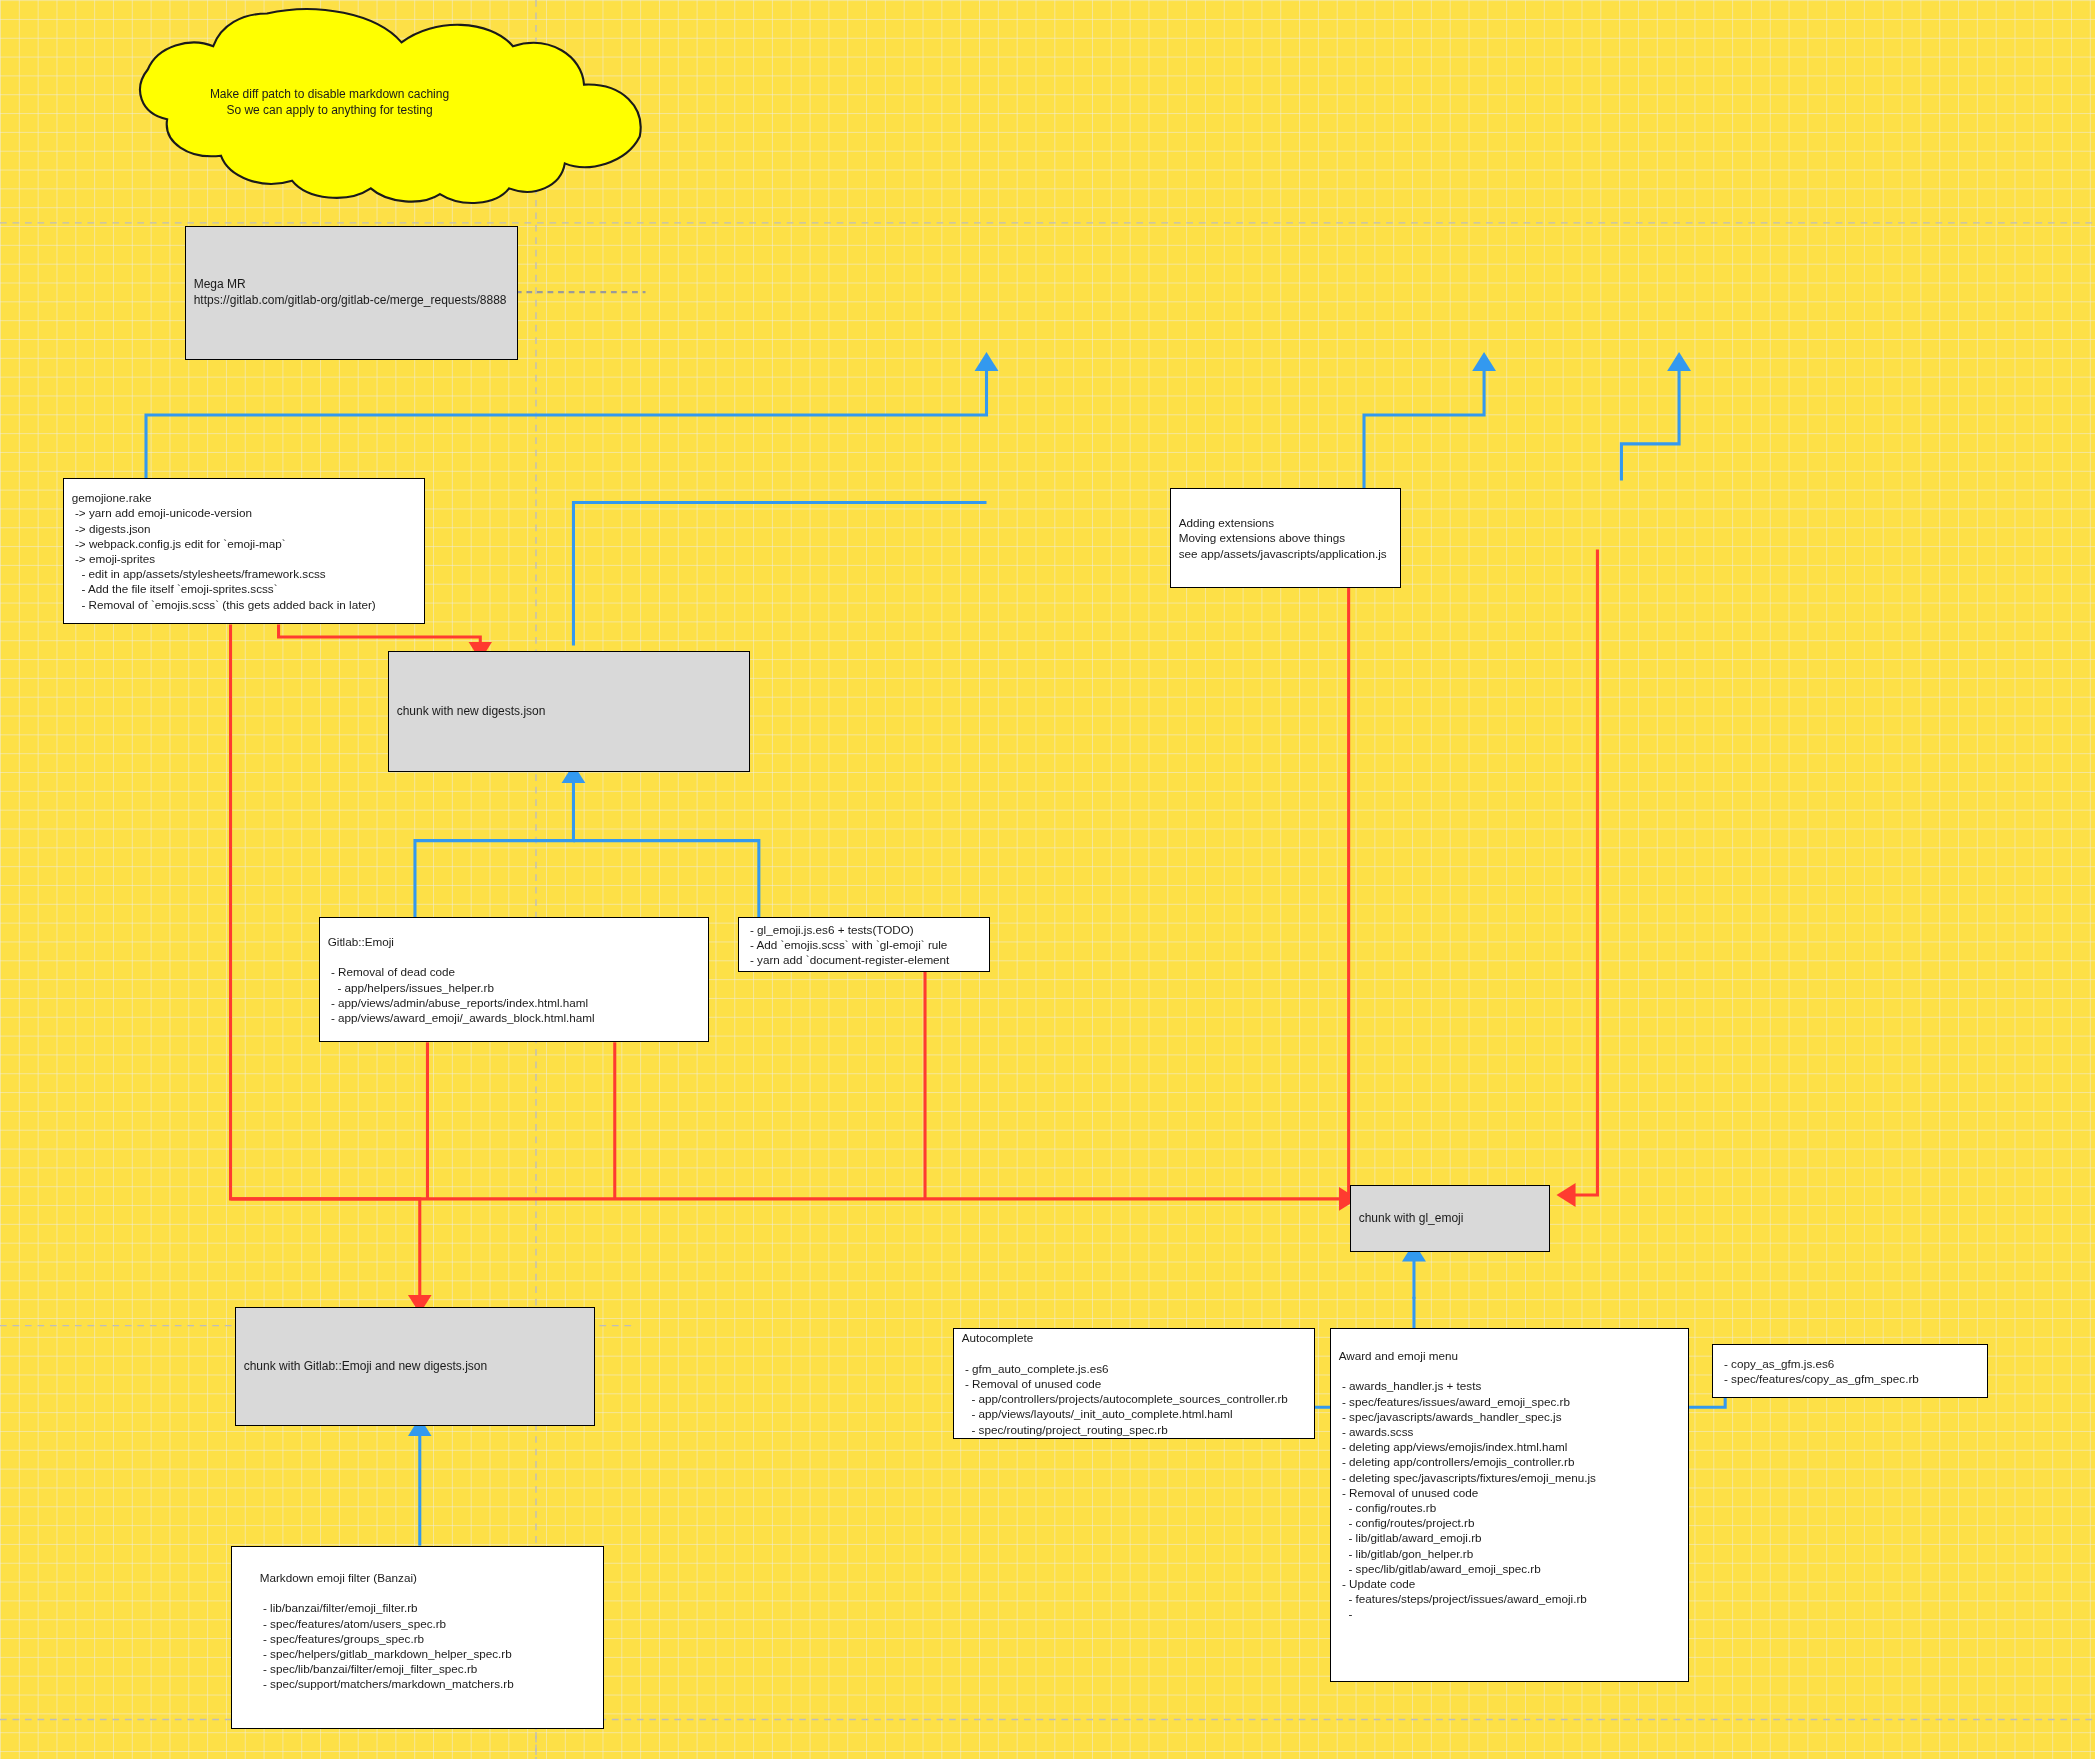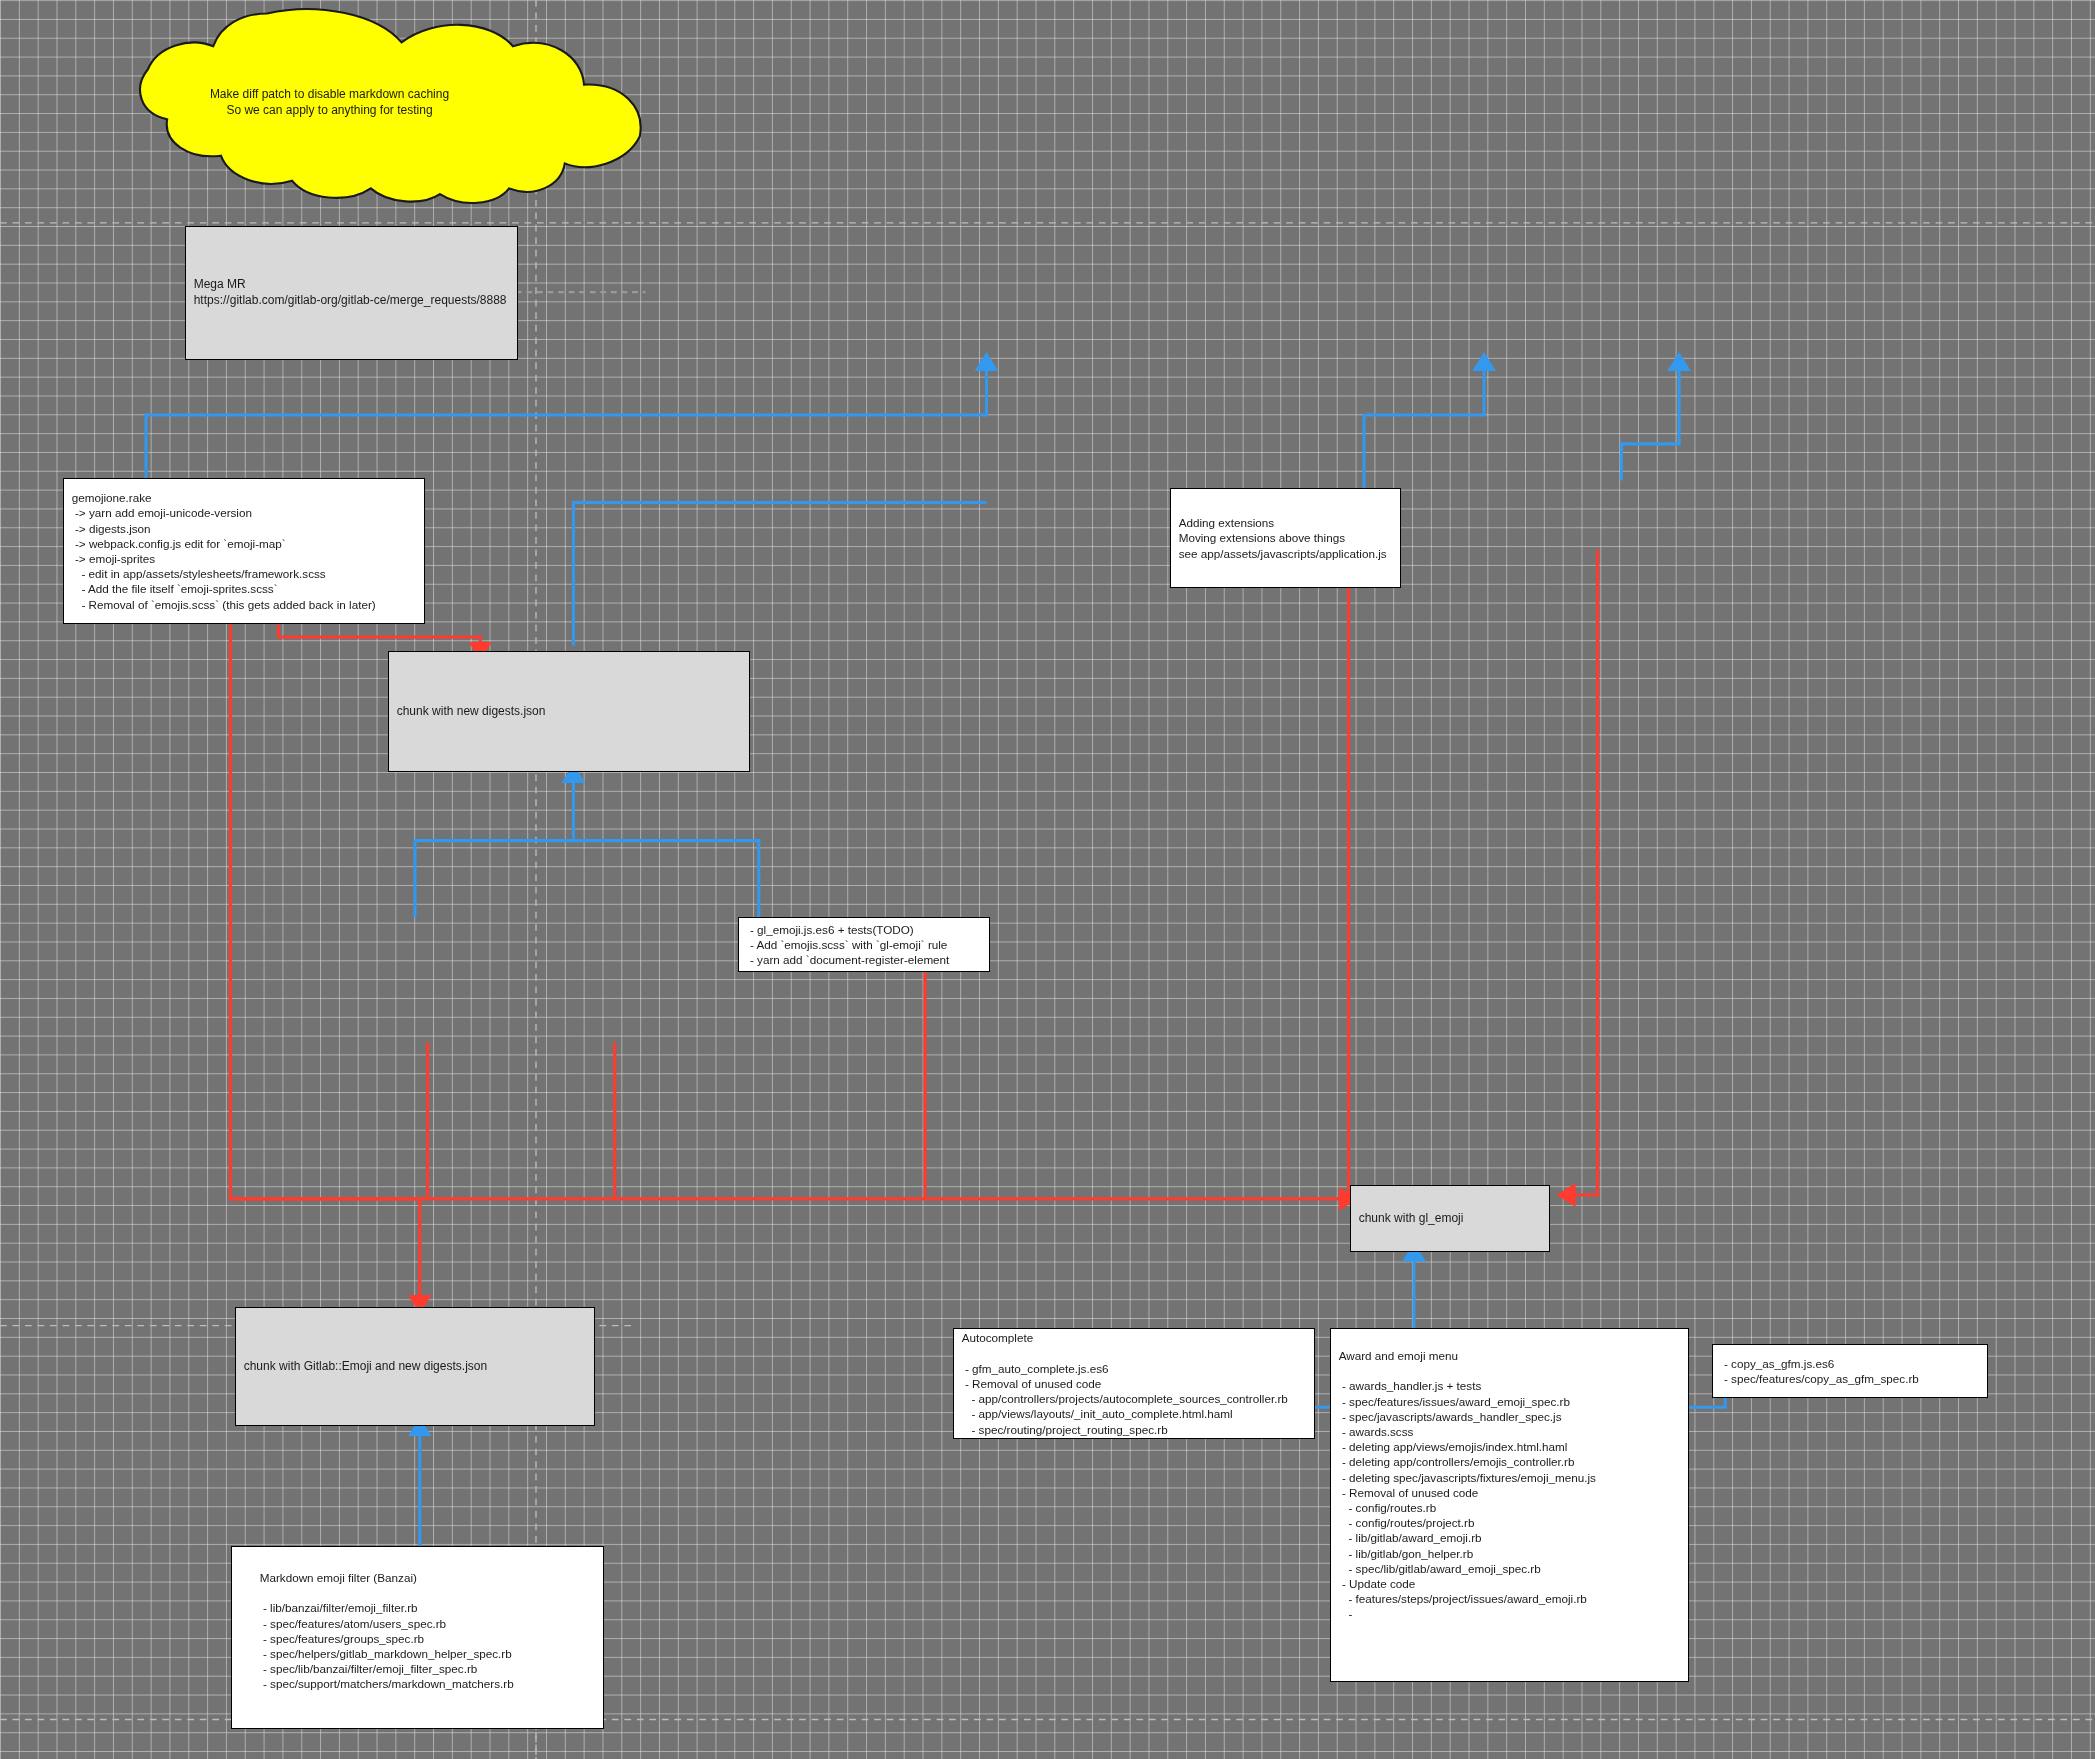--- a/index.html
+++ b/index.html
@@ -1,17 +1,17 @@
 <!DOCTYPE html>
 <html><head>
 <meta charset="utf-8">
 <style>
   html,body{margin:0;padding:0;background:#ffffff;}
   body{font-family:"Liberation Sans",sans-serif;}
-  #canvas{position:relative;width:2095px;height:1759px;background:#737373;overflow:hidden;}
+  #canvas{position:relative;width:2095px;height:1759px;background:#fde047;overflow:hidden;}
   #grid{position:absolute;inset:0;pointer-events:none;}
   svg.layer{position:absolute;left:0;top:0;width:2095px;height:1759px;overflow:visible;}
   .node{position:absolute;box-sizing:border-box;border:1.5px solid #000000;display:flex;align-items:center;}
   .node .txt{white-space:pre;line-height:1.30;color:#1a1a1a;padding:0 7.7px;}
   .gray{background:#d9d9d9;}
   .white{background:#ffffff;}
   .yellowbox{background:#ffff00;}
   .cloud-label{position:absolute;text-align:center;white-space:pre;color:#1a1a1a;line-height:1.35;}
 </style>
 </head>
@@ -133,20 +133,28 @@
     <div class="txt" style="font-size:11.7px;">Adding extensions
 Moving extensions above things
 see app/assets/javascripts/application.js</div>
   </div>
 
 
   <div class="node gray" style="left:388px;top:651px;width:362px;height:121px;">
     <div class="txt" style="font-size:12px;">chunk with new digests.json</div>
   </div>
 
+  <div class="node white" style="left:319px;top:917px;width:390px;height:125px;">
+    <div class="txt" style="font-size:11.7px;">Gitlab::Emoji
+
+ - Removal of dead code
+   - app/helpers/issues_helper.rb
+ - app/views/admin/abuse_reports/index.html.haml
+ - app/views/award_emoji/_awards_block.html.haml</div>
+  </div>
 
   <div class="node white" style="left:738px;top:917px;width:252px;height:55px;">
     <div class="txt" style="font-size:11.7px;"> - gl_emoji.js.es6 + tests(TODO)
  - Add `emojis.scss` with `gl-emoji` rule
  - yarn add `document-register-element</div>
   </div>
 
   <div class="node gray" style="left:1350px;top:1185px;width:200px;height:67px;">
     <div class="txt" style="font-size:12px;">chunk with gl_emoji</div>
   </div>

